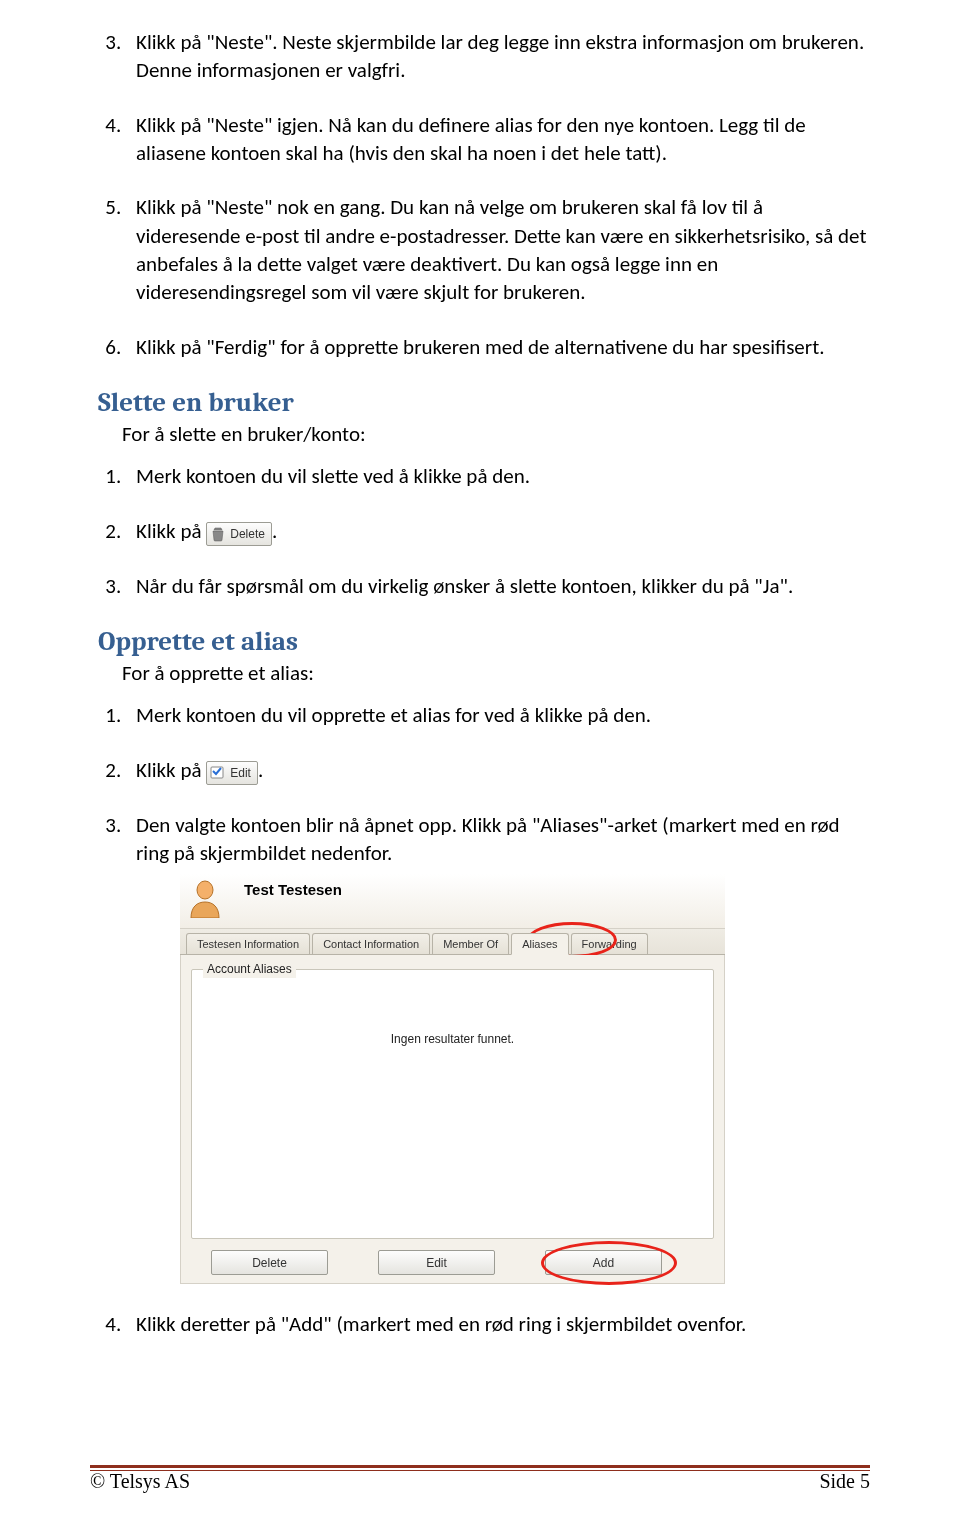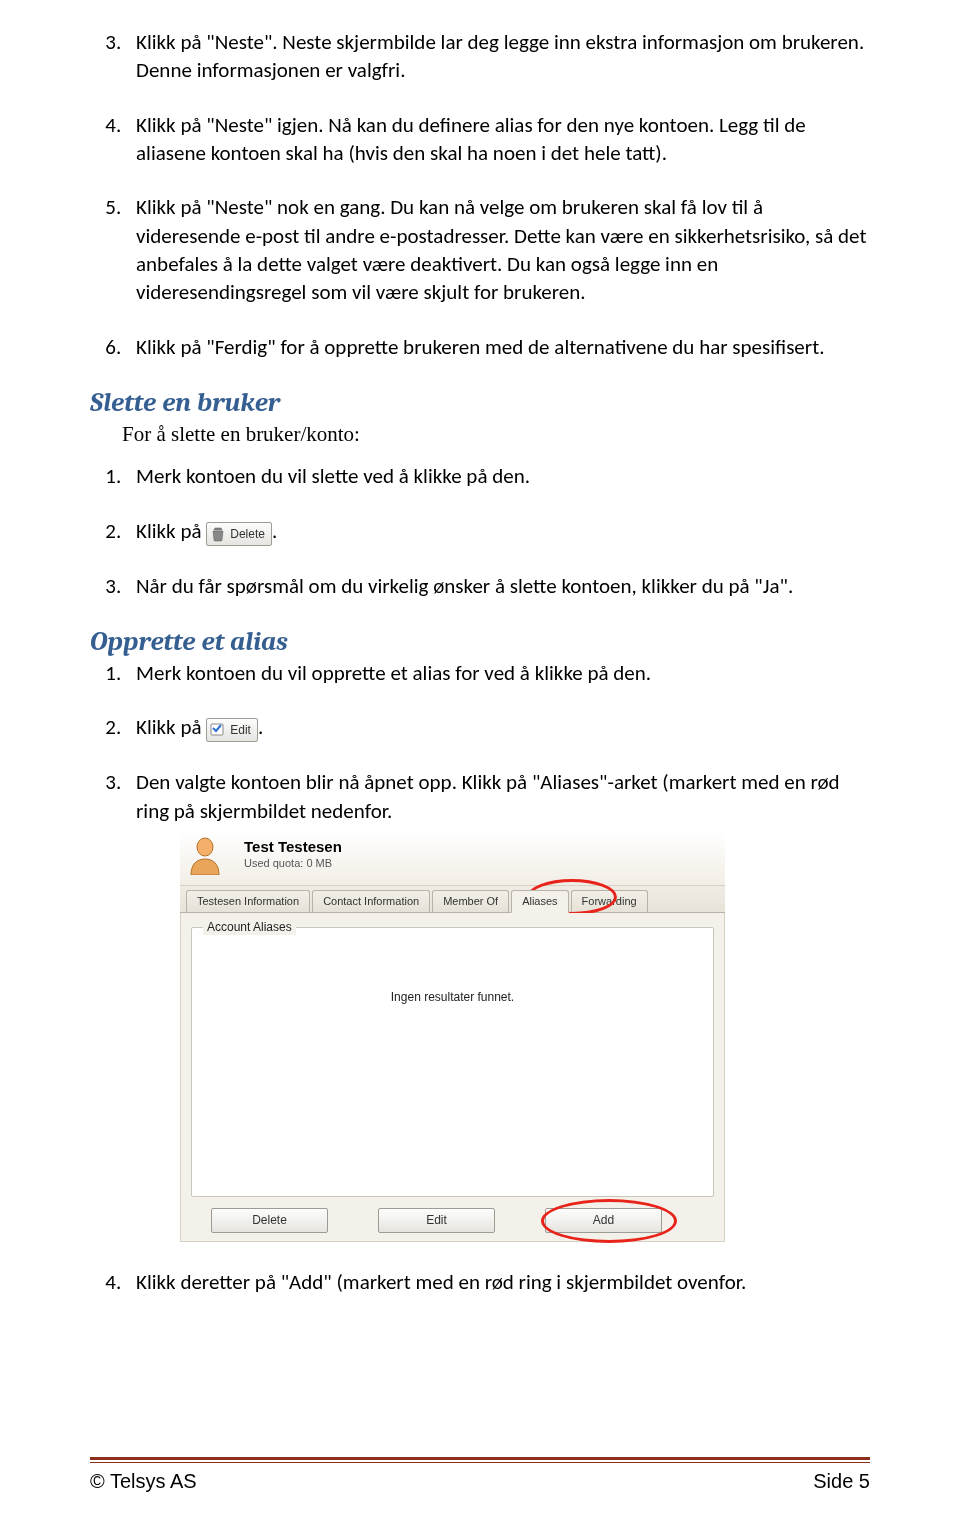--- a/index.html
+++ b/index.html
@@ -16,24 +16,23 @@
     padding: 0 90px;
   }
   .content { padding-top: 28px; }
   ol.num { list-style-type: decimal; margin: 0 0 12px 0; padding-left: 36px; }
   ol.num > li { padding-left: 10px; margin: 0 0 26px 0; line-height: 1.35; }
   h2.section {
     font-family: Cambria, Georgia, serif;
     color: #365f91;
     font-size: 27px;
     font-weight: 600;
-    margin: 8px 0 2px 0;
-    font-style: italic;
-  }
-  p.lead { margin: 2px 0 14px 0; padding-left: 32px; line-height: 1.35; font-family: Liberation Serif, serif; }
+    margin: 8px 0 2px 8px;
+  }
+  p.lead { margin: 2px 0 14px 0; padding-left: 32px; line-height: 1.35; }
 
   
   .ui-btn {
     display: inline-flex;
     align-items: center;
     height: 22px;
     padding: 0 6px 0 3px;
     background: linear-gradient(#fdfdfd,#e5e4df);
     border: 1px solid #9c9c94;
     border-radius: 2px;
@@ -153,22 +152,22 @@
     bottom: -2px;
     left: 360px;
   }
 
   
   .footer {
     position: absolute;
     left: 90px; right: 90px;
     bottom: 22px;
     border-top: 3px solid #8e2e1d;
-    padding-top: 10px;
-    font-family: Liberation Sans, sans-serif;
+    padding-top: 2px;
+    font-family: Liberation Serif, serif;
     font-size: 20px;
     display: flex;
     justify-content: space-between;
   }
   .footer .rule2 {
     position: absolute; left:0; right:0; top: 2px;
     border-top: 1px solid #8e2e1d;
   }
 </style>
 </head>
@@ -195,20 +194,21 @@
               <path d="M3 5h10l-1 9a1 1 0 0 1-1 1H5a1 1 0 0 1-1-1L3 5zm2-3h6l1 2H4l1-2z" fill="#888" stroke="#555" stroke-width="0.5"></path>
             </svg>
           </span>
         <span>Delete</span>
       </span><span>.</span>
     </li>
     <li><span>Når du får spørsmål om du virkelig ønsker å slette kontoen, klikker du på "Ja".</span></li>
   </ol>
 
   <h2 class="section">Opprette et alias</h2>
+  <p class="lead">For å opprette et alias:</p>
   <ol class="num">
     <li><span>Merk kontoen du vil opprette et alias for ved å klikke på den.</span></li>
     <li>
       <span>Klikk på </span>
       <span class="ui-btn">
         <span class="ic">
           <svg viewBox="0 0 16 16">
               <rect x="1" y="2" width="12" height="11" rx="1" fill="#fff" stroke="#888"></rect>
               <path d="M3 6l3 3 5-6" fill="none" stroke="#2a6fd6" stroke-width="2"></path>
             </svg>
@@ -222,24 +222,20 @@
       
       <div class="shot">
         <div class="shot-head">
           <span class="avatar">
             <svg viewBox="0 0 34 40">
                 <ellipse cx="17" cy="12" rx="8" ry="9" fill="#f4b06a" stroke="#b57127"></ellipse>
                 <path d="M3 40c0-11 6-16 14-16s14 5 14 16z" fill="#e9a65a" stroke="#b57127"></path>
               </svg>
           </span>
           <div class="big-name">Test Testesen</div>
-          <div class="quota">
-            <span>Used quota:</span>
-            <span>0 MB</span>
-          </div>
         </div>
         <div class="tabs">
           <div class="tab">Testesen Information</div>
           <div class="tab">Contact Information</div>
           <div class="tab">Member Of</div>
           <div class="tab active">Aliases</div>
           <div class="tab">Forwarding</div>
           <div class="red-ring-1"></div>
         </div>
         <div class="pane">

